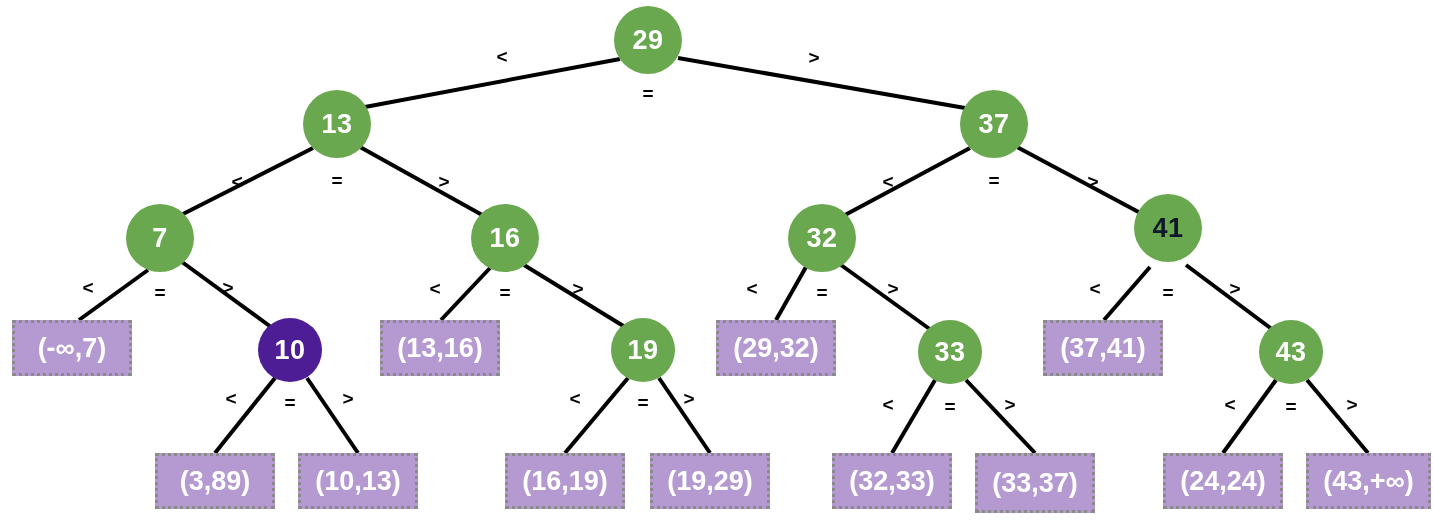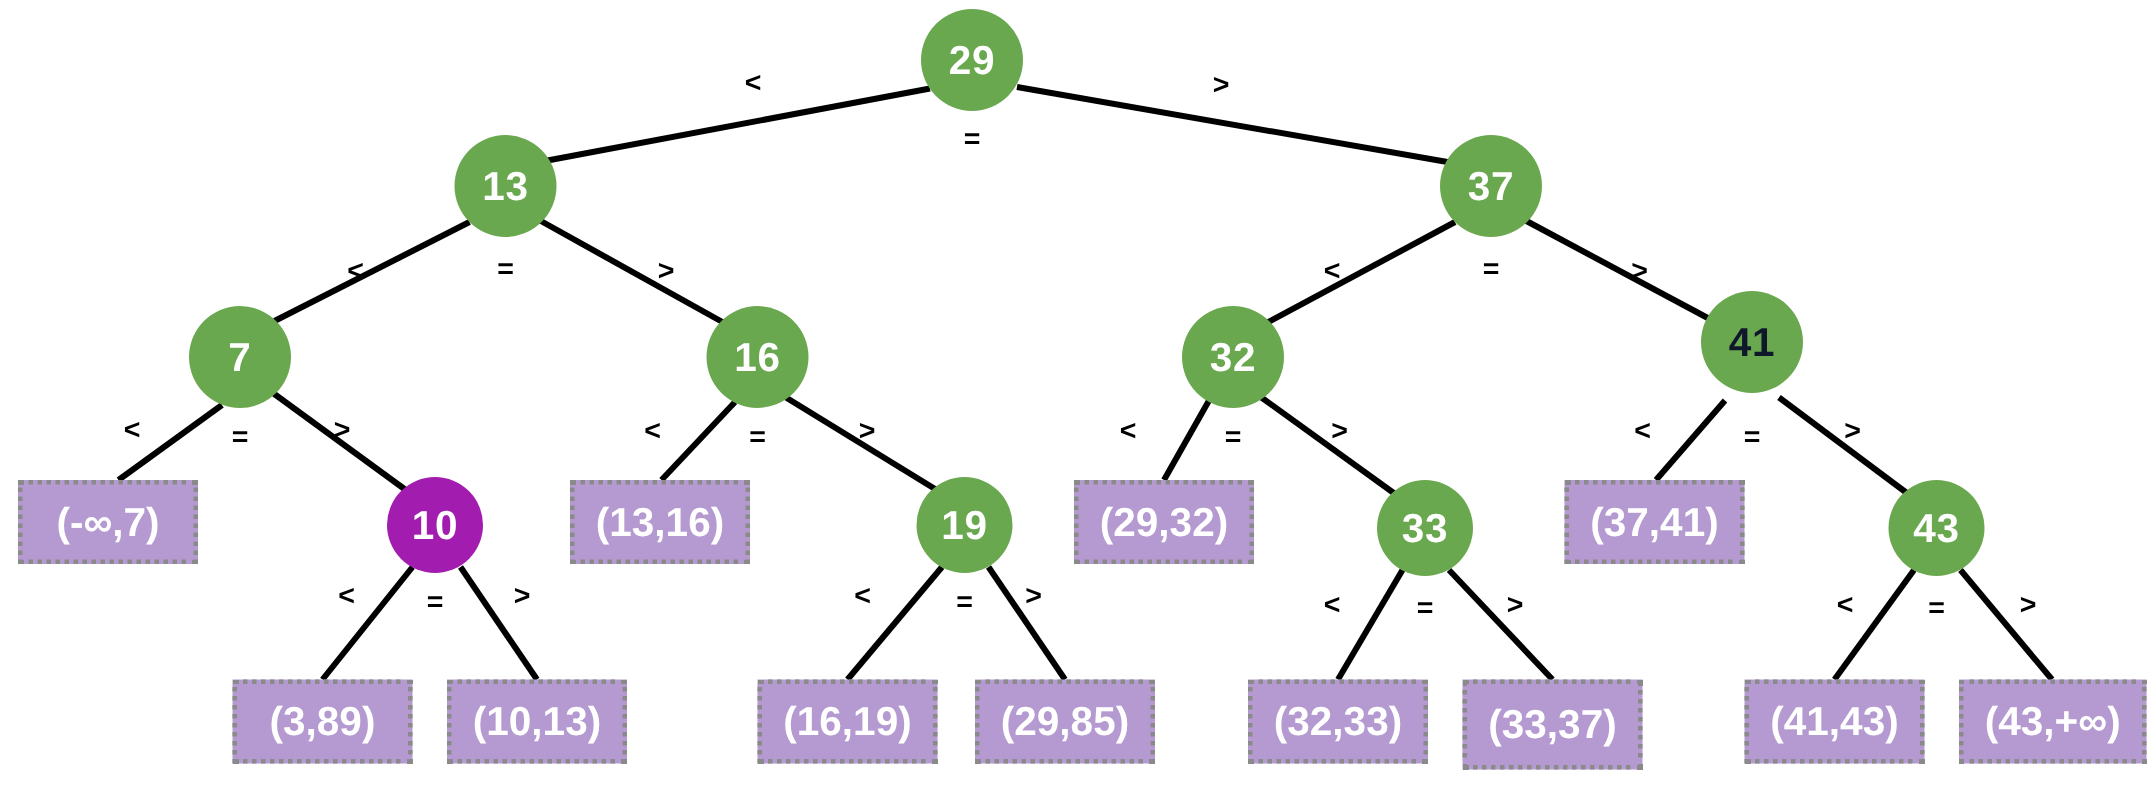--- a/index.html
+++ b/index.html
@@ -96,37 +96,37 @@
     </svg>
 
   <div id="node-layer">
       <div class="node-circle" style="left: 614px; top: 6px; width: 68px; height: 68px; background: rgb(106, 168, 79); color: rgb(255, 255, 255); text-align: center;">29</div>
       <div class="node-circle" style="left: 303px; top: 90px; width: 68px; height: 68px; background: rgb(106, 168, 79); color: rgb(255, 255, 255);">13</div>
       <div class="node-circle" style="left: 960px; top: 90px; width: 68px; height: 68px; background: rgb(106, 168, 79); color: rgb(255, 255, 255);">37</div>
       <div class="node-circle" style="left: 126px; top: 204px; width: 68px; height: 68px; background: rgb(106, 168, 79); color: rgb(255, 255, 255);">7</div>
       <div class="node-circle" style="left: 471px; top: 204px; width: 68px; height: 68px; background: rgb(106, 168, 79); color: rgb(255, 255, 255);">16</div>
       <div class="node-circle" style="left: 788px; top: 204px; width: 68px; height: 68px; background: rgb(106, 168, 79); color: rgb(255, 255, 255);">32</div>
       <div class="node-circle" style="left: 1134px; top: 194px; width: 68px; height: 68px; background: rgb(106, 168, 79); color: #0f172a;">41</div>
-      <div class="node-circle" style="left: 258px; top: 318px; width: 64px; height: 64px; background: #a21caf; color: rgb(255, 255, 255);">10</div>
+      <div class="node-circle" style="left: 258px; top: 318px; width: 64px; height: 64px; background: #4c1d95; color: rgb(255, 255, 255);">10</div>
       <div class="node-circle" style="left: 611px; top: 318px; width: 64px; height: 64px; background: rgb(106, 168, 79); color: rgb(255, 255, 255);">19</div>
       <div class="node-circle" style="left: 918px; top: 320px; width: 64px; height: 64px; background: rgb(106, 168, 79); color: rgb(255, 255, 255);">33</div>
       <div class="node-circle" style="left: 1259px; top: 320px; width: 64px; height: 64px; background: rgb(106, 168, 79); color: rgb(255, 255, 255);">43</div>
     </div>
   <div id="leaf-layer">
       <div class="leaf-box" style="left: 12px; top: 320px; width: 120px; height: 56px; background: rgb(180, 154, 208); border-color: rgb(138, 138, 138); color: rgb(255, 255, 255);">(-∞,7)</div>
       <div class="leaf-box" style="left: 380px; top: 320px; width: 120px; height: 56px; background: rgb(180, 154, 208); border-color: rgb(138, 138, 138); color: rgb(255, 255, 255);">(13,16)</div>
       <div class="leaf-box" style="left: 716px; top: 320px; width: 120px; height: 56px; background: rgb(180, 154, 208); border-color: rgb(138, 138, 138); color: rgb(255, 255, 255);">(29,32)</div>
       <div class="leaf-box" style="left: 1043px; top: 320px; width: 120px; height: 56px; background: rgb(180, 154, 208); border-color: rgb(138, 138, 138); color: rgb(255, 255, 255);">(37,41)</div>
       <div class="leaf-box" style="left: 155px; top: 453px; width: 120px; height: 56px; background: rgb(180, 154, 208); border-color: rgb(138, 138, 138); color: rgb(255, 255, 255);">(3,89)</div>
       <div class="leaf-box" style="left: 298px; top: 453px; width: 120px; height: 56px; background: rgb(180, 154, 208); border-color: rgb(138, 138, 138); color: rgb(255, 255, 255);">(10,13)</div>
       <div class="leaf-box" style="left: 505px; top: 453px; width: 120px; height: 56px; background: rgb(180, 154, 208); border-color: rgb(138, 138, 138); color: rgb(255, 255, 255);">(16,19)</div>
-      <div class="leaf-box" style="left: 650px; top: 453px; width: 120px; height: 56px; background: rgb(180, 154, 208); border-color: rgb(138, 138, 138); color: rgb(255, 255, 255);">(29,85)</div>
+      <div class="leaf-box" style="left: 650px; top: 453px; width: 120px; height: 56px; background: rgb(180, 154, 208); border-color: rgb(138, 138, 138); color: rgb(255, 255, 255);">(19,29)</div>
       <div class="leaf-box" style="left: 832px; top: 453px; width: 120px; height: 56px; background: rgb(180, 154, 208); border-color: rgb(138, 138, 138); color: rgb(255, 255, 255);">(32,33)</div>
       <div class="leaf-box" style="left: 975px; top: 453px; width: 120px; height: 60px; background: rgb(180, 154, 208); border-color: rgb(138, 138, 138); color: rgb(255, 255, 255);">(33,37)</div>
-      <div class="leaf-box" style="left: 1163px; top: 453px; width: 120px; height: 56px; background: rgb(180, 154, 208); border-color: rgb(138, 138, 138); color: rgb(255, 255, 255);">(41,43)</div>
+      <div class="leaf-box" style="left: 1163px; top: 453px; width: 120px; height: 56px; background: rgb(180, 154, 208); border-color: rgb(138, 138, 138); color: rgb(255, 255, 255);">(24,24)</div>
       <div class="leaf-box" style="left: 1306px; top: 453px; width: 125px; height: 56px; background: rgb(180, 154, 208); border-color: rgb(138, 138, 138); color: rgb(255, 255, 255);">(43,+∞)</div>
     </div>
   <div id="label-layer">
       <div class="edge-label" style="left: 502px; top: 56px; color: rgb(0, 0, 0);">&lt;</div>
       <div class="edge-label" style="left: 648px; top: 93px; color: rgb(0, 0, 0);">=</div>
       <div class="edge-label" style="left: 814px; top: 57px; color: rgb(0, 0, 0);">&gt;</div>
       <div class="edge-label" style="left: 237px; top: 181px; color: rgb(0, 0, 0);">&lt;</div>
       <div class="edge-label" style="left: 337px; top: 180px; color: rgb(0, 0, 0);">=</div>
       <div class="edge-label" style="left: 444px; top: 181px; color: rgb(0, 0, 0);">&gt;</div>
       <div class="edge-label" style="left: 888px; top: 181px; color: rgb(0, 0, 0);">&lt;</div>

